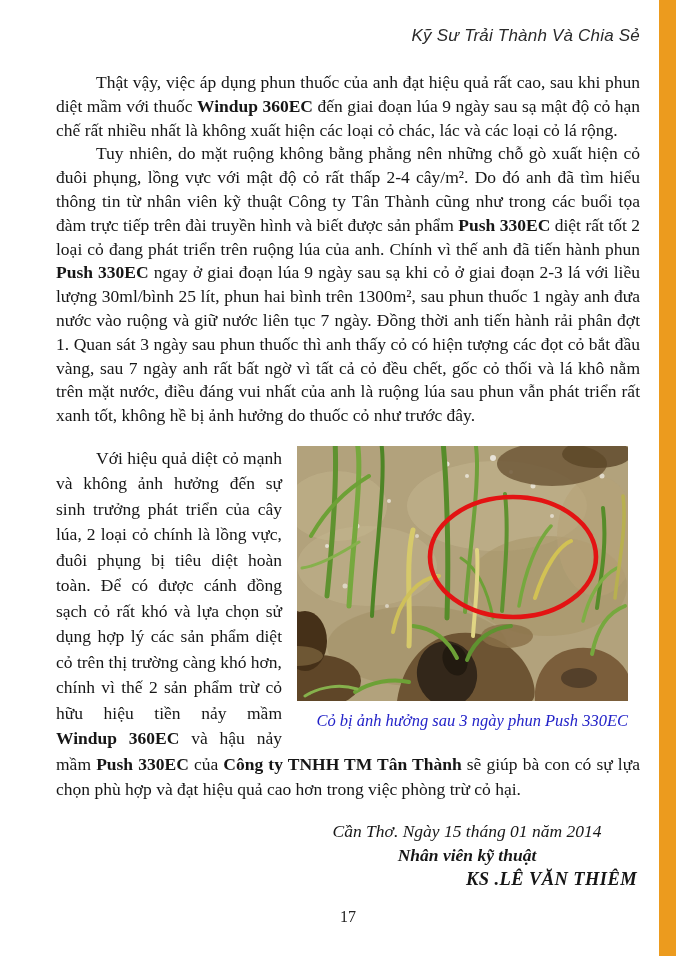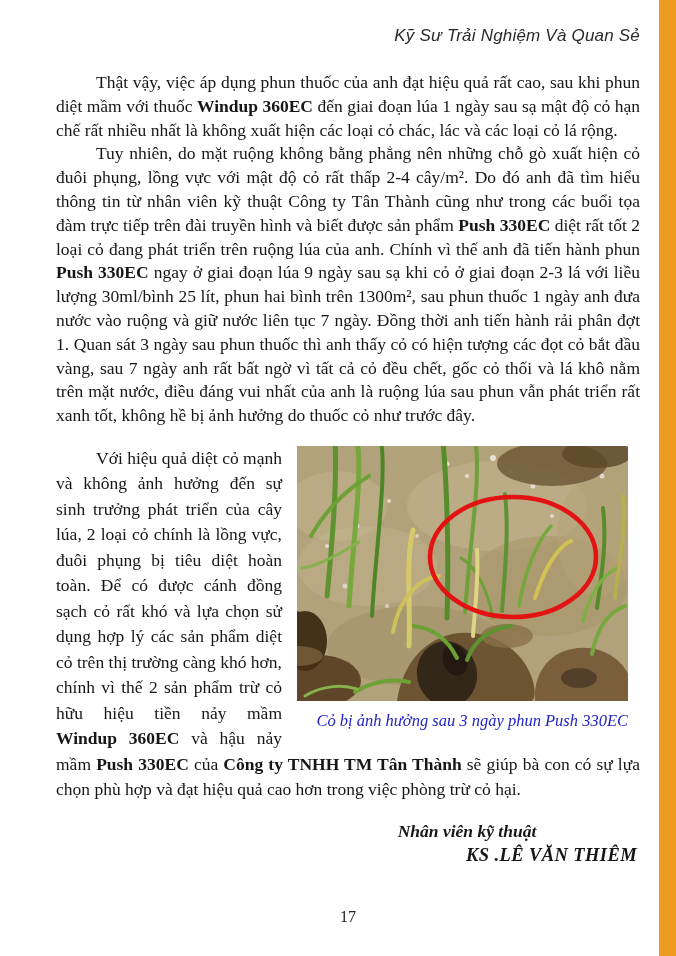--- a/index.html
+++ b/index.html
@@ -83,23 +83,23 @@
     fill:none;stroke:var(--annotation-red);stroke-width:4.6;
   }
 </style>
 </head>
 <body>
 
 <div class="orange-strip"></div>
 
 <div class="content">
 
-  <div class="page-header">Kỹ Sư Trải Nghiệm Và Quan Sẻ</div>
+  <div class="page-header">Kỹ Sư Trải Thành Và Chia Sẻ</div>
 
-  <p class="body-par" id="par1"><span>Thật vậy, việc áp dụng phun thuốc của anh đạt hiệu quả rất cao, sau khi phun diệt mầm với thuốc </span><b>Windup 360EC</b><span> đến giai đoạn lúa 1 ngày sau sạ mật độ cỏ hạn chế rất nhiều nhất là không xuất hiện các loại cỏ chác, lác và các loại cỏ lá rộng.</span></p>
+  <p class="body-par" id="par1"><span>Thật vậy, việc áp dụng phun thuốc của anh đạt hiệu quả rất cao, sau khi phun diệt mầm với thuốc </span><b>Windup 360EC</b><span> đến giai đoạn lúa 9 ngày sau sạ mật độ cỏ hạn chế rất nhiều nhất là không xuất hiện các loại cỏ chác, lác và các loại cỏ lá rộng.</span></p>
 
   <p class="body-par" id="par2"><span>Tuy nhiên, do mặt ruộng không bằng phẳng nên những chỗ gò xuất hiện cỏ đuôi phụng, lồng vực với mật độ cỏ rất thấp 2-4 cây/m². Do đó anh đã tìm hiểu thông tin từ nhân viên kỹ thuật Công ty Tân Thành cũng như trong các buổi tọa đàm trực tiếp trên đài truyền hình và biết được sản phẩm </span><b>Push 330EC</b><span> diệt rất tốt 2 loại cỏ đang phát triển trên ruộng lúa của anh. Chính vì thế anh đã tiến hành phun </span><b>Push 330EC</b><span> ngay ở giai đoạn lúa 9 ngày sau sạ khi cỏ ở giai đoạn 2-3 lá với liều lượng 30ml/bình 25 lít, phun hai bình trên 1300m², sau phun thuốc 1 ngày anh đưa nước vào ruộng và giữ nước liên tục 7 ngày. Đồng thời anh tiến hành rải phân đợt 1. Quan sát 3 ngày sau phun thuốc thì anh thấy cỏ có hiện tượng các đọt cỏ bắt đầu vàng, sau 7 ngày anh rất bất ngờ vì tất cả cỏ đều chết, gốc cỏ thối và lá khô nằm trên mặt nước, điều đáng vui nhất của anh là ruộng lúa sau phun vẫn phát triển rất xanh tốt, không hề bị ảnh hưởng do thuốc cỏ như trước đây.</span></p>
 
   <div class="par3-wrap">
 
     <figure class="photo-figure">
       <div class="photo-frame">
         <svg width="331" height="255" viewBox="0 0 331 255" xmlns="http://www.w3.org/2000/svg">
 
           <rect x="0" y="0" width="331" height="255" fill="#b2a27c"></rect>
@@ -176,19 +176,20 @@
         </svg>
       </div>
       <figcaption>Cỏ bị ảnh hưởng sau 3 ngày phun Push 330EC</figcaption>
     </figure>
 
     <p class="body-par" id="par3"><span>Với hiệu quả diệt cỏ mạnh và không ảnh hưởng đến sự sinh trưởng phát triển của cây lúa, 2 loại cỏ chính là lồng vực, đuôi phụng bị tiêu diệt hoàn toàn. Để có được cánh đồng sạch cỏ rất khó và lựa chọn sử dụng hợp lý các sản phẩm diệt cỏ trên thị trường càng khó hơn, chính vì thế 2 sản phẩm trừ cỏ hữu hiệu tiền nảy mầm </span><b>Windup 360EC</b><span> và hậu nảy mầm </span><b>Push 330EC</b><span> của </span><b>Công ty TNHH TM Tân Thành</b><span> sẽ giúp bà con có sự lựa chọn phù hợp và đạt hiệu quả cao hơn trong việc phòng trừ cỏ hại.</span></p>
 
   </div>
 
   <div class="signature">
+    <div class="sig-date">Cần Thơ. Ngày 15 tháng 01 năm 2014</div>
     <div class="sig-role">Nhân viên kỹ thuật</div>
     <div class="sig-name">KS .LÊ VĂN THIÊM</div>
   </div>
 
 </div>
 
 <div class="page-number">17</div>
 
 </body></html>

